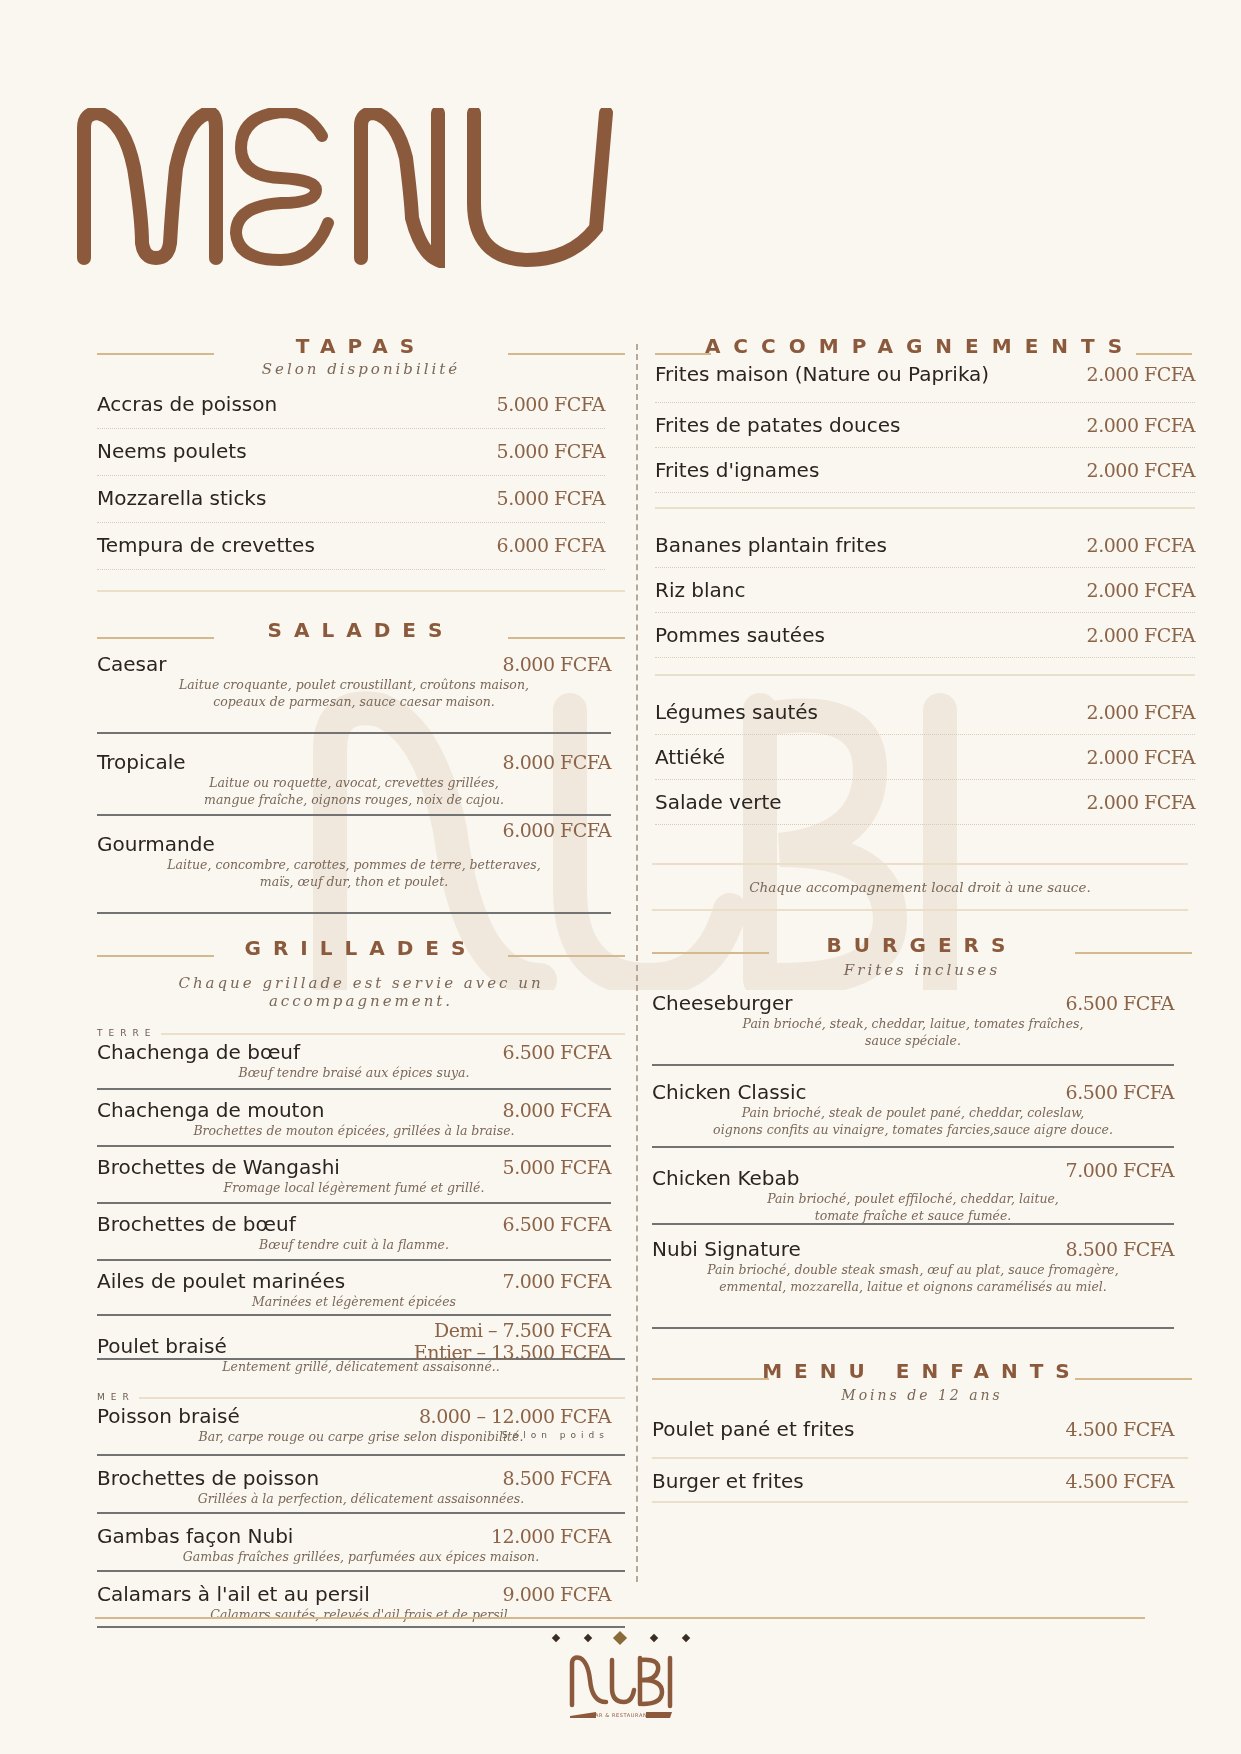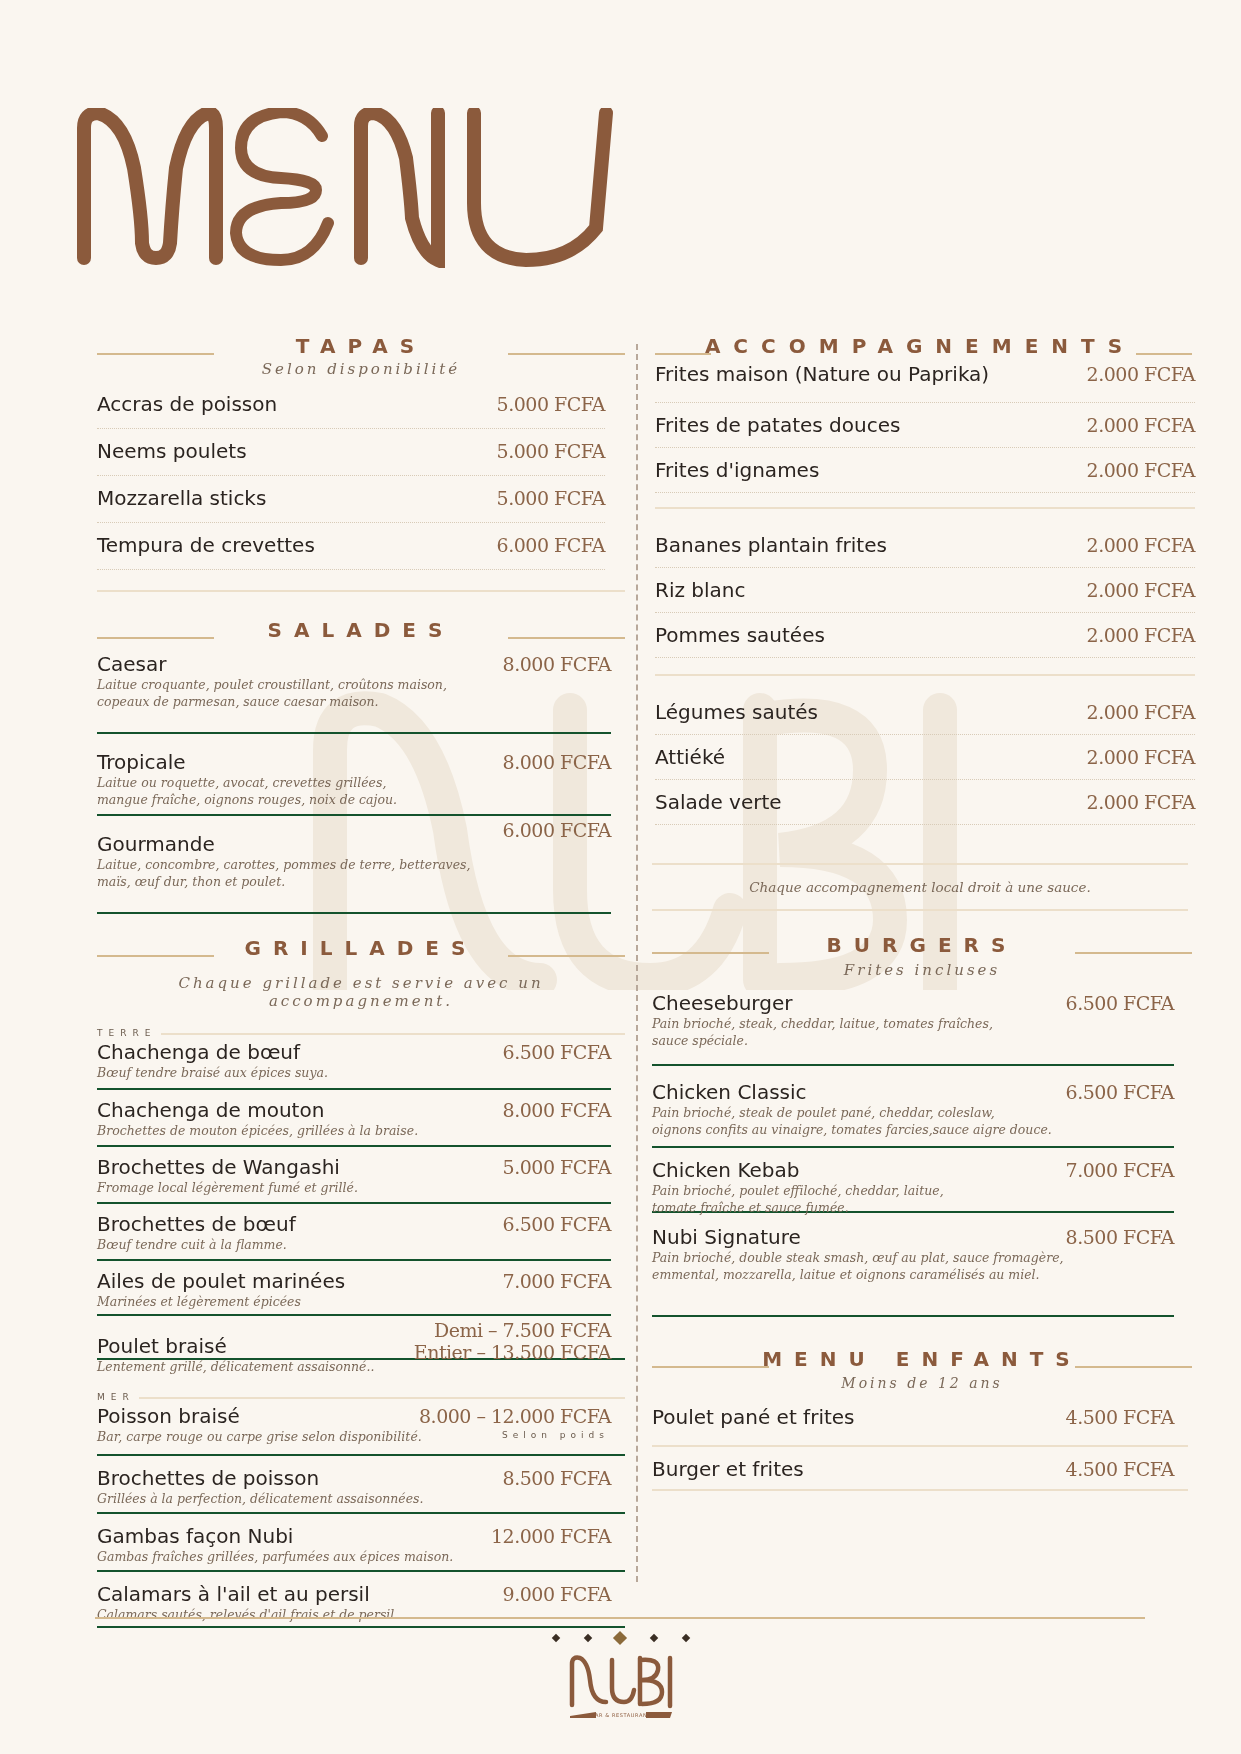--- a/index.html
+++ b/index.html
@@ -42,25 +42,25 @@
       font-family: "DejaVu Sans", sans-serif; font-size: 20px; color: #2b2420;
       font-weight: normal; line-height: 24px;
     }
     .item .price {
       position: absolute; right: 0; top: 0;
       font-family: "DejaVu Serif", serif; font-size: 19px; color: #8b6448;
       line-height: 24px; letter-spacing: -0.5px; text-align: right;
     }
     .item .desc {
       font-family: "DejaVu Serif", serif; font-style: italic;
-      font-size: 12.5px; color: #7a6858; line-height: 17px;
+      font-size: 12.5px; color: #7a6858; line-height: 17px; text-align: center;
     }
     .simple { height: 47px; border-bottom: 1px dotted #d8cbb7; padding-top: 10px; box-sizing: border-box; }
     .solid-rule { height: 0; border-top: 2px solid #ecdfca; }
-    .desc-item { border-bottom: 2px solid #14532d; box-sizing: border-box; padding-top: 6px; }
+    .desc-item { border-bottom: 2px solid #737373; box-sizing: border-box; padding-top: 6px; }
     .sublabel {
       position: relative; font-family: "DejaVu Sans", sans-serif; font-size: 9px;
       letter-spacing: 6px; color: #6a5a4c; height: 12px;
     }
     .sublabel .line { position: absolute; top: 5px; height: 2px; background: #ecdfca; }
     .note {
       font-family: "DejaVu Serif", serif; font-style: italic; font-size: 13.5px;
       color: #7a6858; text-align: center;
     }
     .footer-rule { position: absolute; left: 95px; top: 1617px; width: 1050px; height: 2px; background: #d4b98e; }
@@ -285,21 +285,21 @@
       <div class="price">6.500 FCFA</div>
       <div class="desc">Pain brioché, steak, cheddar, laitue, tomates fraîches,</div>
       <div class="desc">sauce spéciale.</div>
     </div>
     <div class="item desc-item" style="height:82px;padding-top:14px">
       <div class="name">Chicken Classic</div>
       <div class="price" style="top:14px">6.500 FCFA</div>
       <div class="desc">Pain brioché, steak de poulet pané, cheddar, coleslaw,</div>
       <div class="desc">oignons confits au vinaigre, tomates farcies,sauce aigre douce.</div>
     </div>
-    <div class="item desc-item" style="height:65px;padding-top:10px">
+    <div class="item desc-item" style="height:77px;padding-top:18px">
       <div class="name">Chicken Kebab</div>
       <div class="price" style="top:10px">7.000 FCFA</div>
       <div class="desc">Pain brioché, poulet effiloché, cheddar, laitue,</div>
       <div class="desc">tomate fraîche et sauce fumée.</div>
     </div>
     <div class="item desc-item" style="height:104px;padding-top:12px">
       <div class="name">Nubi Signature</div>
       <div class="price" style="top:12px">8.500 FCFA</div>
       <div class="desc">Pain brioché, double steak smash, œuf au plat, sauce fromagère,</div>
       <div class="desc">emmental, mozzarella, laitue et oignons caramélisés au miel.</div>

